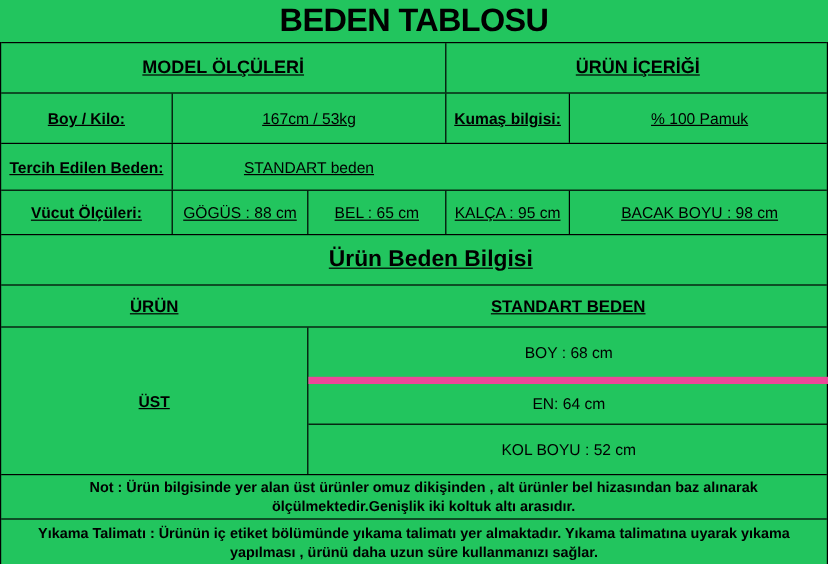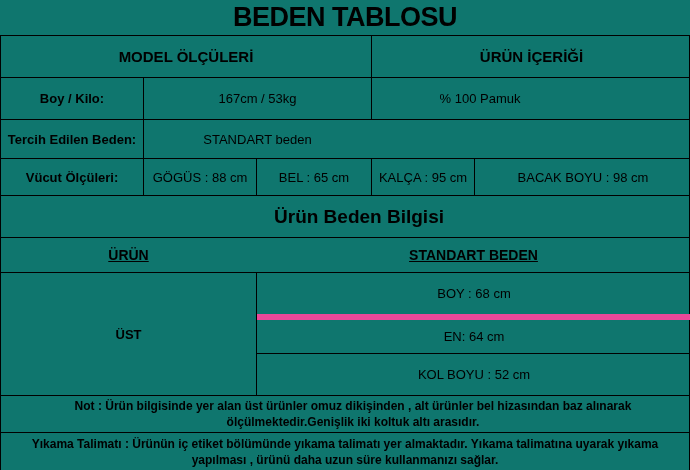--- a/index.html
+++ b/index.html
@@ -1,21 +1,21 @@
 <!DOCTYPE html>
 <html><head>
 <meta charset="utf-8">
 <style>
   * { margin: 0; padding: 0; box-sizing: border-box; }
   html, body { background: #FCF1F0; }
   .page {
     position: relative;
     width: 690px;
     height: 470px;
-    background: #0f766e;
+    background: #22c55e;
     color: #000;
     font-family: "Liberation Sans", "DejaVu Sans", sans-serif;
     overflow: hidden;
   }
   .title {
     height: 35px;
     display: flex;
     align-items: center;
     justify-content: center;
     font-size: 27px;
@@ -33,20 +33,21 @@
     border-top: 1px solid #000;
     width: 100%;
   }
   .cell {
     display: flex;
     align-items: center;
     justify-content: center;
     text-align: center;
     font-size: 13px;
     padding: 2px 4px;
+    text-decoration: underline;
   }
   .cell + .cell { border-left: 1px solid #000; }
   .bold { font-weight: bold; }
   .hdr { font-size: 15px; font-weight: bold; }
   .section-title { font-size: 19px; font-weight: bold; }
   .underline { text-decoration: underline; font-size: 14px; font-weight: bold; }
   .nb { border-left: none !important; }
   
   .h-r1 { height: 42px; }
   .h-r2 { height: 42px; }
@@ -107,20 +108,21 @@
   <div class="tbl">
 
     <div class="row h-r1">
       <div class="cell hdr w-370">MODEL ÖLÇÜLERİ</div>
       <div class="cell hdr w-320">ÜRÜN İÇERİĞİ</div>
     </div>
 
     <div class="row h-r2">
       <div class="cell bold w-142">Boy / Kilo:</div>
       <div class="cell w-228">167cm / 53kg</div>
+      <div class="cell bold w-103">Kumaş bilgisi:</div>
       <div class="cell w-217">% 100 Pamuk</div>
     </div>
 
     <div class="row h-r3">
       <div class="cell bold w-142">Tercih Edilen Beden:</div>
       <div class="cell w-228">STANDART beden</div>
     </div>
 
     <div class="row h-r4">
       <div class="cell bold w-142">Vücut Ölçüleri:</div>

